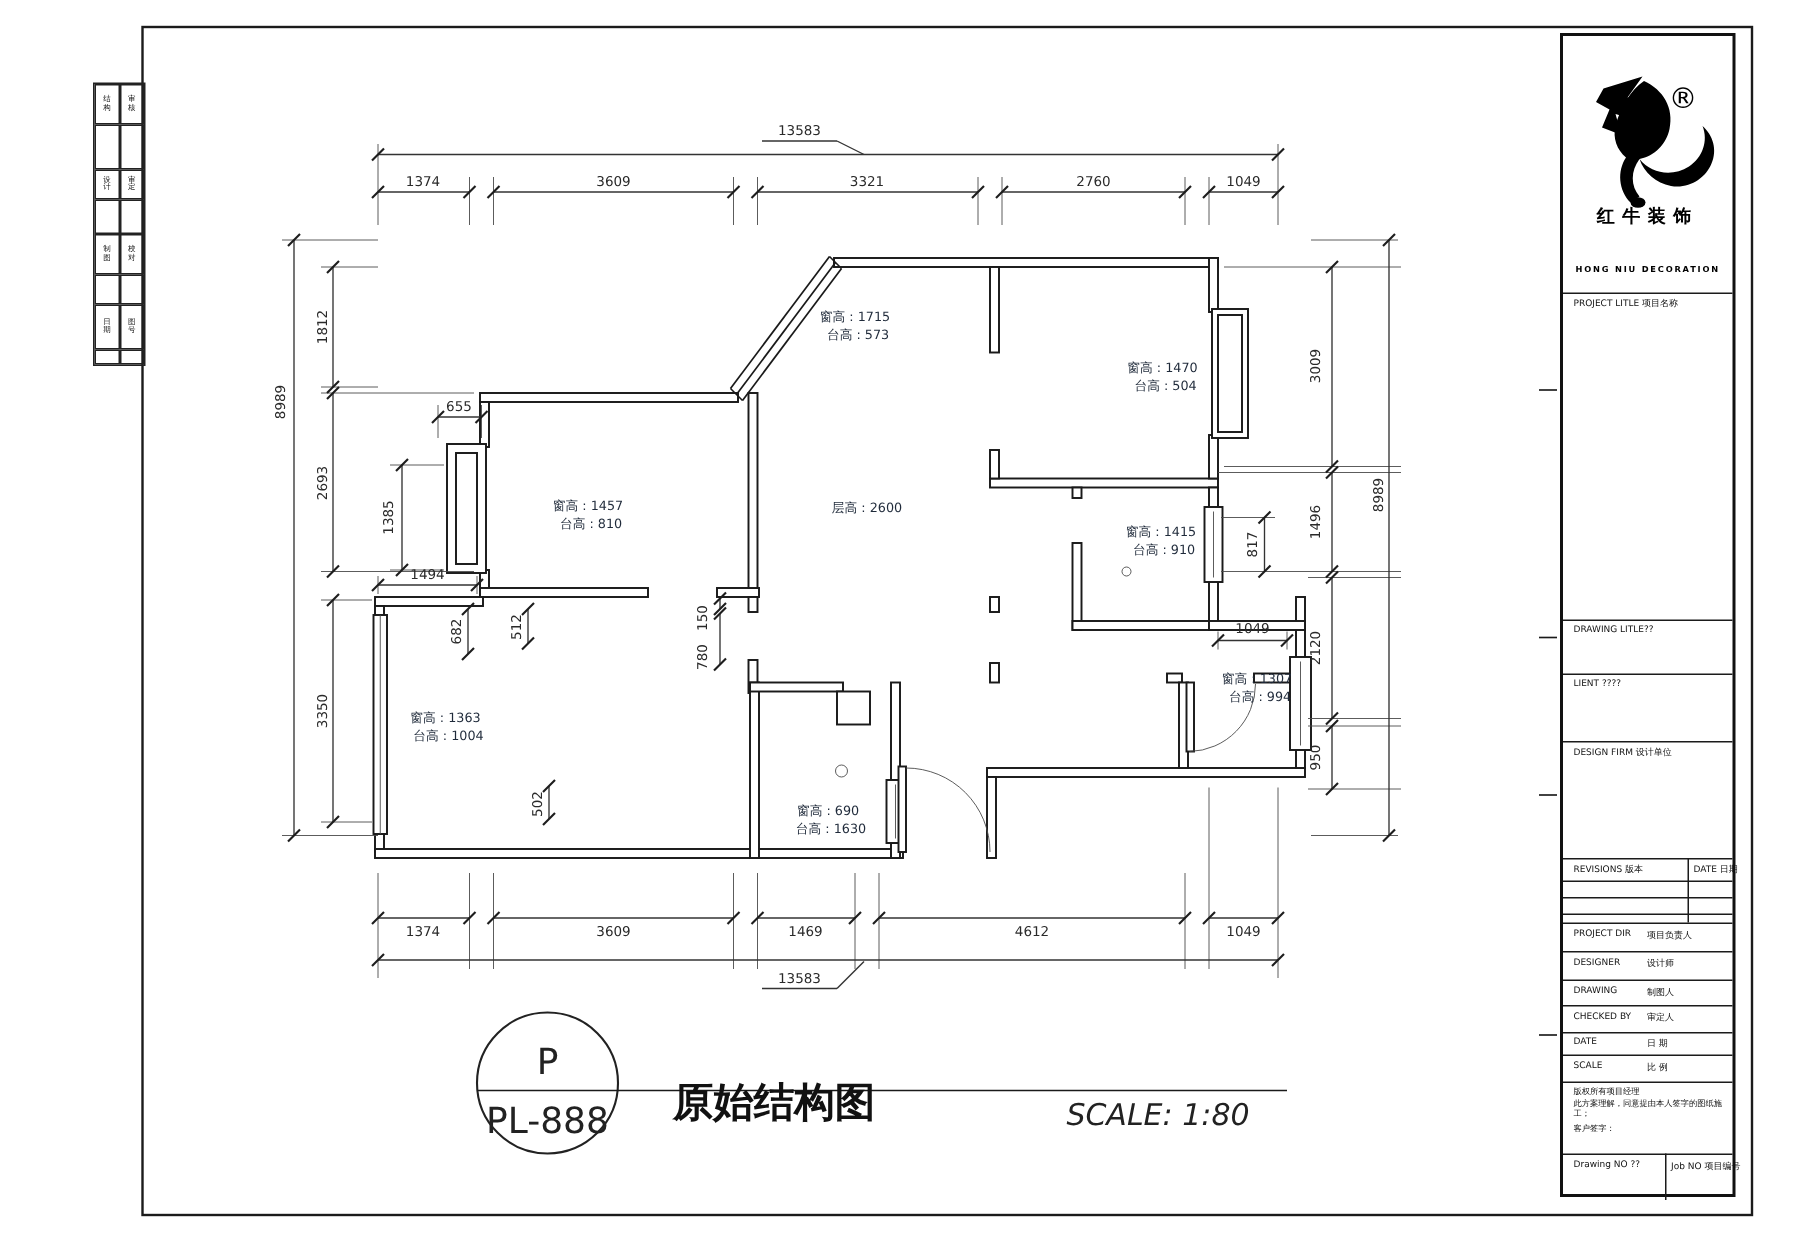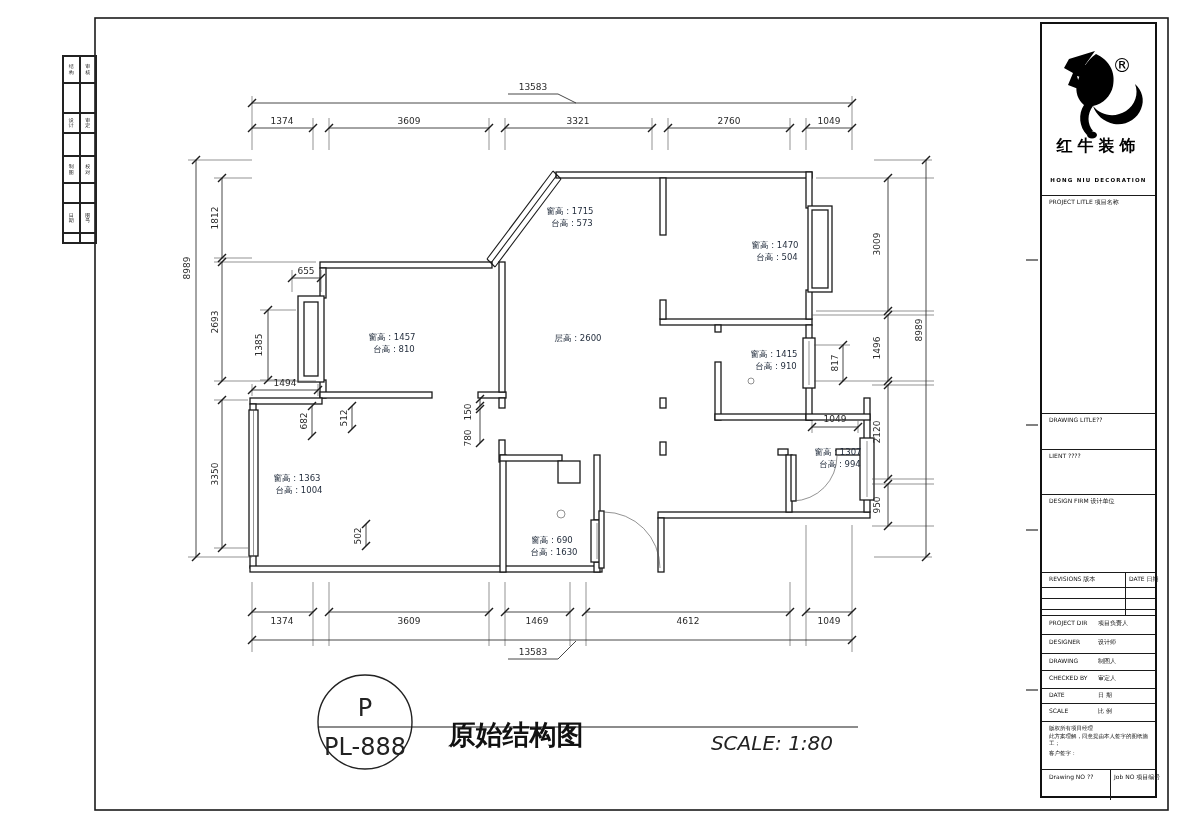--- a/index.html
+++ b/index.html
@@ -23,21 +23,21 @@
          grid-template-columns:1fr 1fr;grid-template-rows:27px 30px 20px 23px 27px 20px 30px 10px;
          border:1px solid #222;}
   .strip .cell{border:0.5px solid #222;display:flex;align-items:center;justify-content:center;overflow:hidden;}
   .vtx{width:6px;font-size:5px;line-height:5.5px;word-break:break-all;text-align:center;color:#111;}
   
   .tblock{position:absolute;left:1040px;top:22px;width:117px;height:776px;border:2px solid #111;background:#fff;box-sizing:border-box;}
   .tblock .hr{position:absolute;left:0;right:0;border-top:1px solid #1b1b1b;}
   .tblock .vr{position:absolute;border-left:1px solid #1b1b1b;}
   .tblock .lbl{position:absolute;font-size:6px;white-space:nowrap;color:#111;}
   .tblock .zh{position:absolute;font-size:6px;white-space:nowrap;color:#111;}
-  .brandname{position:absolute;left:0;right:0;top:112px;text-align:center;font-size:16px;font-weight:bold;letter-spacing:5px;color:#000;}
+  .brandname{position:absolute;left:0;right:0;top:112px;text-align:center;font-size:12px;font-weight:bold;letter-spacing:5px;color:#000;}
   .brandsub{position:absolute;left:0;right:0;top:153px;text-align:center;font-size:5.5px;font-weight:bold;letter-spacing:1.2px;color:#000;}
   .note{position:absolute;left:7px;width:103px;font-size:5.5px;line-height:7px;color:#111;}
 </style>
 </head>
 <body>
 
 <div class="page">
 
   <svg class="plan-svg" viewBox="0 0 1200 824">
     <defs>

